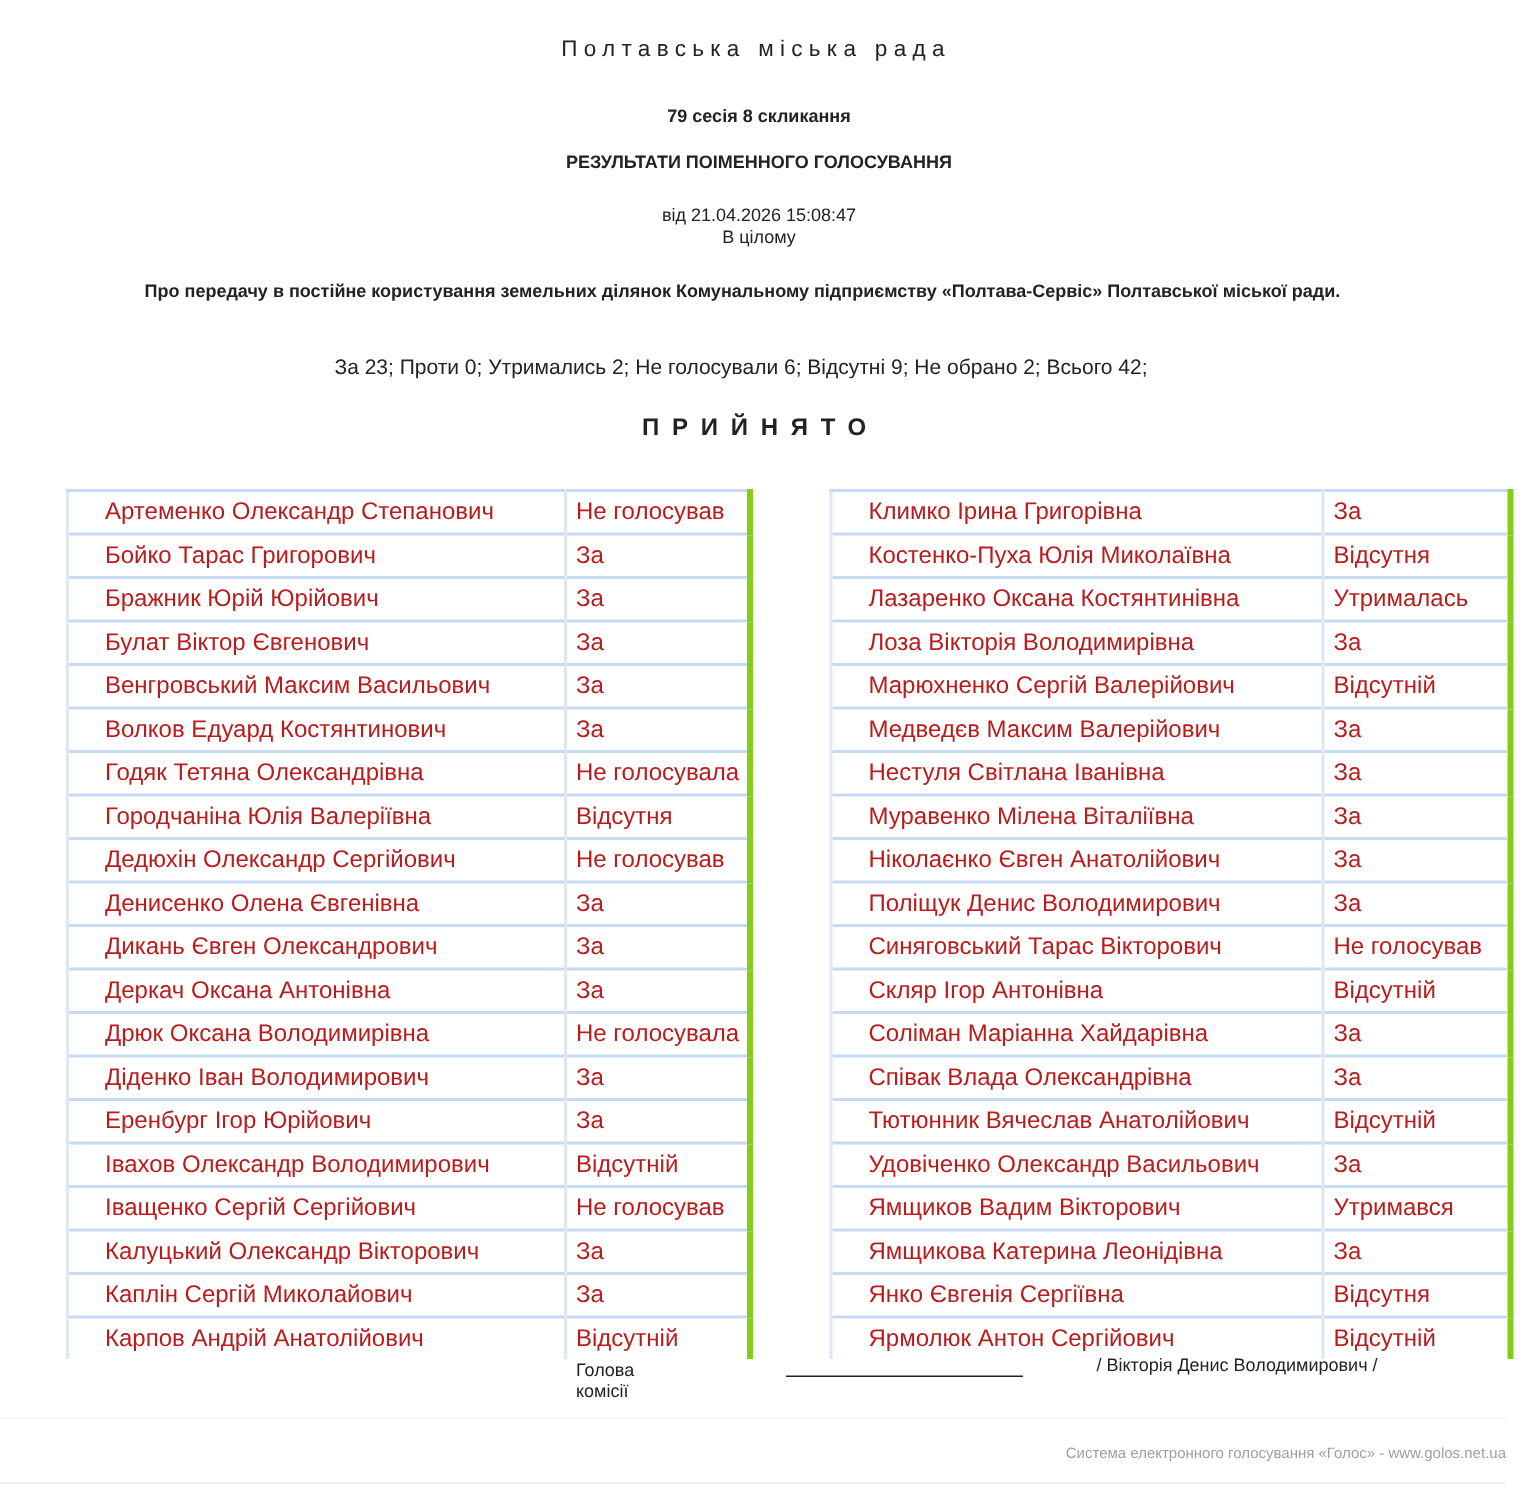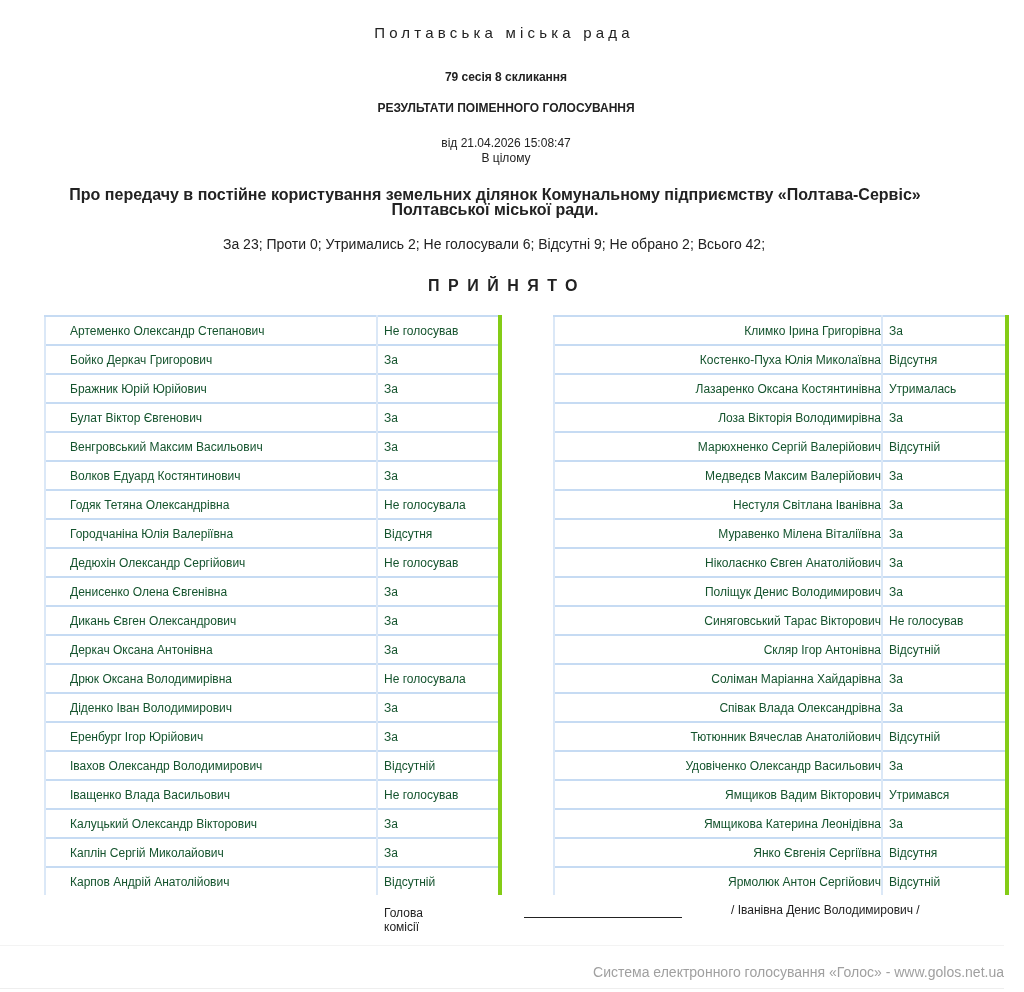--- a/index.html
+++ b/index.html
@@ -10,64 +10,64 @@
   .center { position: absolute; left: 0; width: 1024px; text-align: center; }
   .council {
     top: 24px; font-size: 15px; letter-spacing: 4.2px; color: #222;
     left: -8px;
   }
   .session { top: 70px; font-size: 12px; font-weight: bold; left: -6px; }
   .results-title { top: 101px; font-size: 12px; font-weight: bold; left: -6px; }
   .date { top: 136px; font-size: 12px; left: -6px; }
   .scope { top: 151px; font-size: 12px; left: -6px; }
   .subject {
-    top: 187px; font-size: 16px; font-weight: bold; left: 30px; width: 930px;
+    top: 187px; font-size: 12px; font-weight: bold; left: 30px; width: 930px;
     line-height: 15px;
   }
   .summary { top: 236px; font-size: 14px; left: -18px; }
   .decision {
     top: 277px; font-size: 16px; font-weight: bold; letter-spacing: 8.5px; left: -5px;
   }
 
   table.votes {
-    position: absolute; top: 315px; border-collapse: collapse;
-    font-size: 12px; color: #14532d;
+    position: absolute; top: 326px; border-collapse: collapse;
+    font-size: 16px; color: #b91c1c;
   }
   table.votes td {
     height: 27px; padding: 0; border-top: 2px solid #c6dbf3;
     vertical-align: middle; white-space: nowrap;
   }
   table.votes td.name {
     border-left: 2px solid #dbe8f7;
     border-right: 2px solid #dbe8f7;
     padding-left: 24px;
   }
   table.votes td.vote {
     border-right: 4px solid #84cc16;
     padding-left: 6px;
   }
   #table-left { left: 44px; }
   #table-left td.name { width: 306px; }
   #table-left td.vote { width: 114px; }
   #table-right { left: 553px; }
-  #table-right td.name { width: 302px; text-align: right; }
+  #table-right td.name { width: 302px; }
   #table-right td.vote { width: 116px; }
 
   .signature-row { position: absolute; top: 903px; font-size: 12px; }
   .sig-label { position: absolute; left: 384px; top: 3px; }
   .sig-line {
     position: absolute; left: 524px; top: 14px; width: 158px;
     border-bottom: 1px solid #222;
   }
   .sig-name { position: absolute; left: 731px; top: 0; white-space: nowrap; }
 
   .hr1 { position: absolute; left: 0; width: 1004px; top: 945px; height: 1px; background: #f3f3f3; }
   .hr2 { position: absolute; left: 0; width: 1004px; top: 988px; height: 1px; background: #eeeeee; }
   .footer {
-    position: absolute; top: 964px; right: 20px; font-size: 14px; color: #a0a0a0;
+    position: absolute; top: 964px; right: 20px; font-size: 10px; color: #a0a0a0;
     white-space: nowrap;
   }
 </style>
 </head>
 <body>
 
 <div class="center council">Полтавська міська рада</div>
 <div class="center session">79 сесія 8 скликання</div>
 <div class="center results-title">РЕЗУЛЬТАТИ ПОІМЕННОГО ГОЛОСУВАННЯ</div>
 <div class="center date">від 21.04.2026 15:08:47</div>
@@ -76,21 +76,21 @@
 <div class="center summary">За 23; Проти 0; Утримались 2; Не голосували 6; Відсутні 9; Не обрано 2; Всього 42;</div>
 <div class="center decision">ПРИЙНЯТО</div>
 
 <table class="votes" id="table-left">
   <tbody id="tbody-left">
       <tr>
         <td class="name">Артеменко Олександр Степанович</td>
         <td class="vote">Не голосував</td>
       </tr>
       <tr>
-        <td class="name">Бойко Деркач Григорович</td>
+        <td class="name">Бойко Тарас Григорович</td>
         <td class="vote">За</td>
       </tr>
       <tr>
         <td class="name">Бражник Юрій Юрійович</td>
         <td class="vote">За</td>
       </tr>
       <tr>
         <td class="name">Булат Віктор Євгенович</td>
         <td class="vote">За</td>
       </tr>
@@ -136,21 +136,21 @@
       </tr>
       <tr>
         <td class="name">Еренбург Ігор Юрійович</td>
         <td class="vote">За</td>
       </tr>
       <tr>
         <td class="name">Івахов Олександр Володимирович</td>
         <td class="vote">Відсутній</td>
       </tr>
       <tr>
-        <td class="name">Іващенко Влада Васильович</td>
+        <td class="name">Іващенко Сергій Сергійович</td>
         <td class="vote">Не голосував</td>
       </tr>
       <tr>
         <td class="name">Калуцький Олександр Вікторович</td>
         <td class="vote">За</td>
       </tr>
       <tr>
         <td class="name">Каплін Сергій Миколайович</td>
         <td class="vote">За</td>
       </tr>
@@ -241,18 +241,18 @@
       <tr>
         <td class="name">Ярмолюк Антон Сергійович</td>
         <td class="vote">Відсутній</td>
       </tr>
     </tbody>
 </table>
 
 <div class="signature-row">
   <span class="sig-label">Голова комісії</span>
   <span class="sig-line"></span>
-  <span class="sig-name">/ Іванівна Денис Володимирович /</span>
+  <span class="sig-name">/ Вікторія Денис Володимирович /</span>
 </div>
 
 <div class="hr1"></div>
 <div class="footer">Система електронного голосування «Голос» - www.golos.net.ua</div>
 <div class="hr2"></div>
 
 </body></html>

